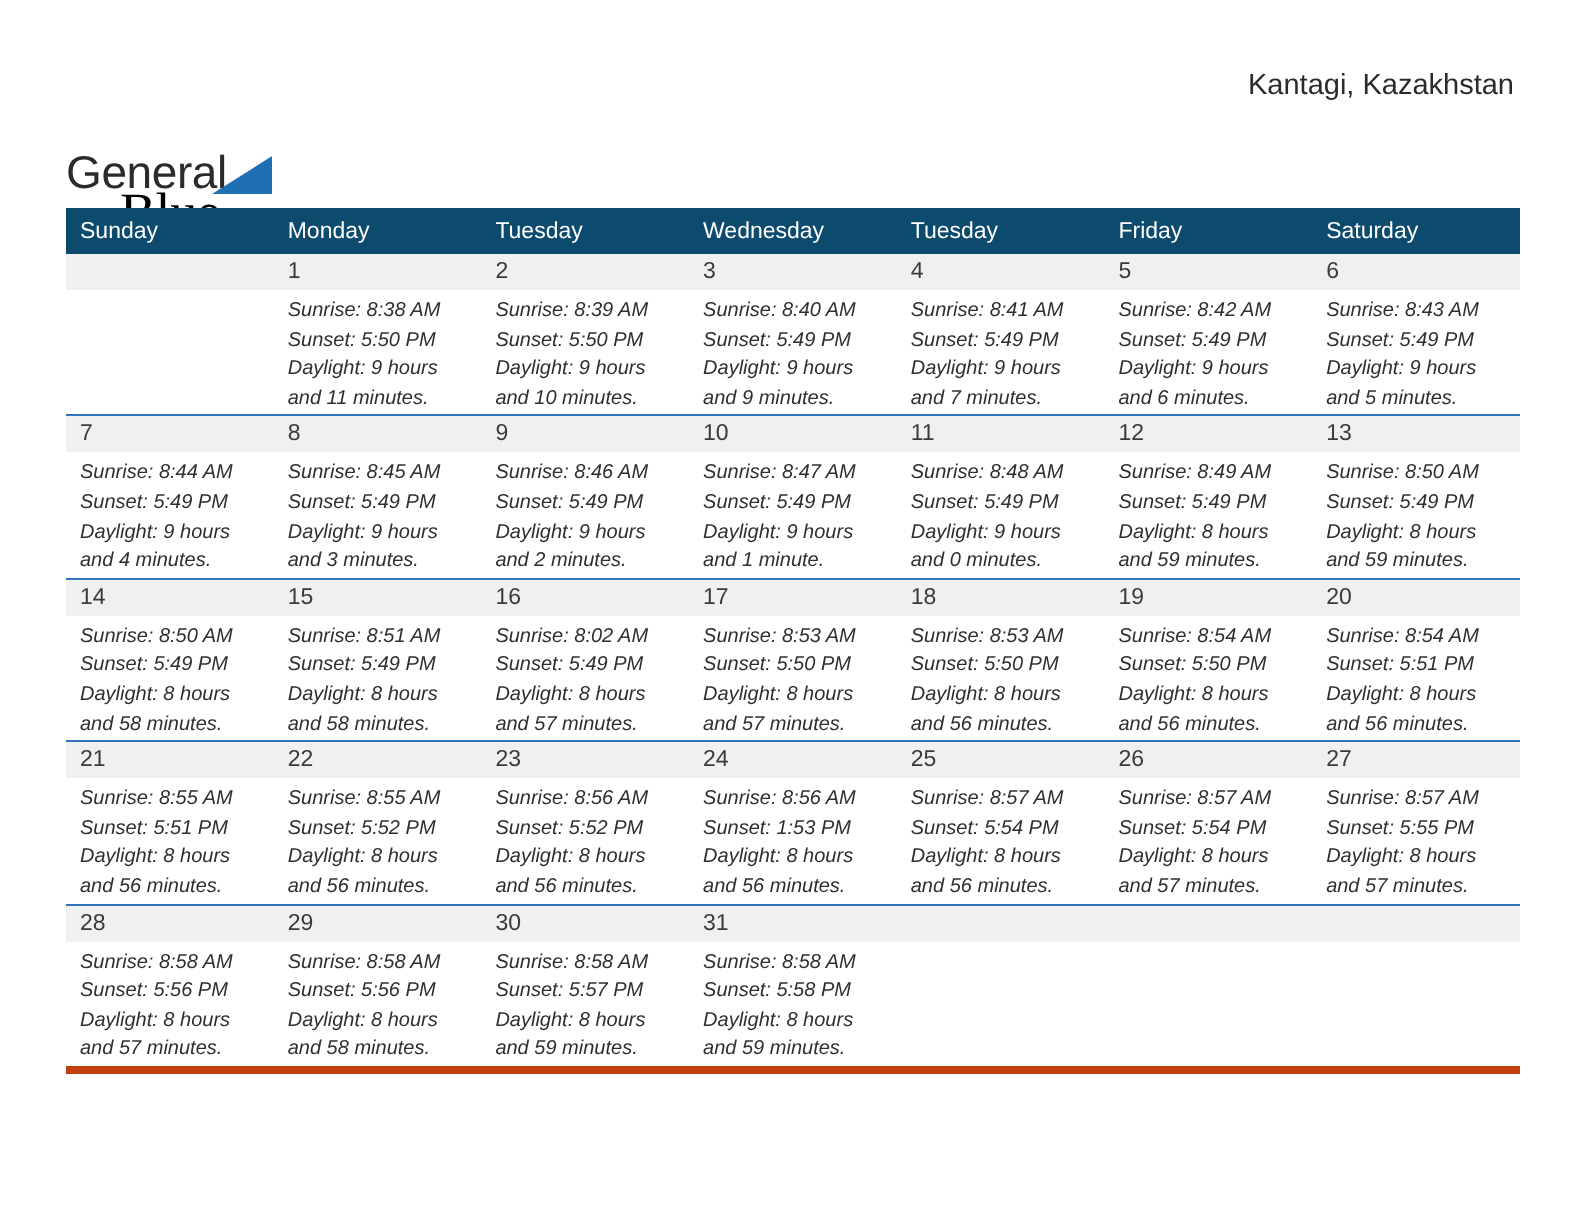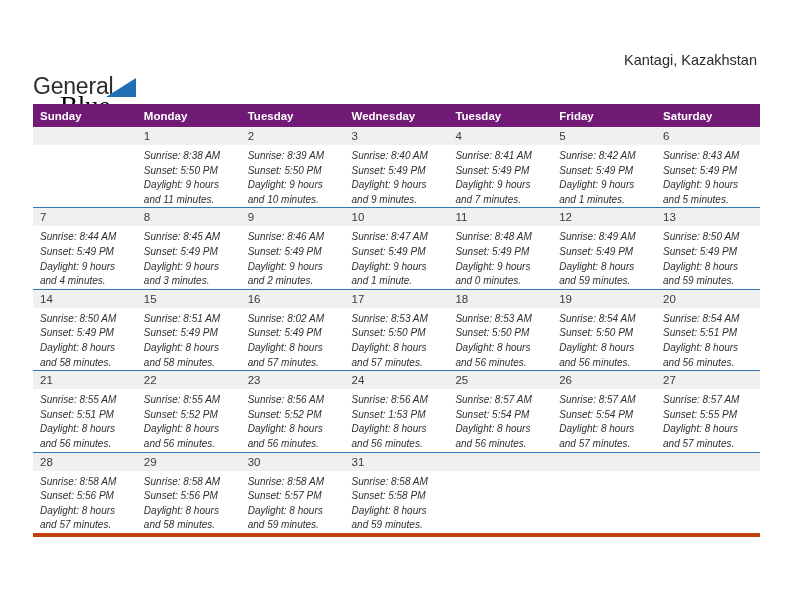--- a/index.html
+++ b/index.html
@@ -78,38 +78,38 @@
     font-size: 27px;
     color: #222222;
     line-height: 33px;
     font-weight: 400;
     white-space: nowrap;
   }
   .cal-subtitle {
     font-size: 14.5px;
     color: #2b2b2b;
     line-height: 20px;
-    margin-top: 22px;
+    margin-top: 5px;
     white-space: nowrap;
   }
 
   
   .cal {
     position: absolute;
     left: 33px;
     top: 104px;
     width: 727px;
     border-collapse: collapse;
     table-layout: fixed;
   }
   .cal th {
-    background: #701a75;
+    background: #0c4a6e;
     color: #ffffff;
     font-size: 11.5px;
-    font-weight: bold;
+    font-weight: normal;
     text-align: left;
     padding: 5px 0 5px 7px;
     height: 13px;
     border: none;
   }
   .cal td {
     vertical-align: top;
     padding: 0;
     border: none;
     border-bottom: 1px solid #3376b8;
@@ -216,21 +216,21 @@
               <div>Daylight: 9 hours</div>
               <div>and 7 minutes.</div>
             </div>
           </td>
           <td>
             <div class="daynum">5</div>
             <div class="cell-body">
               <div>Sunrise: 8:42 AM</div>
               <div>Sunset: 5:49 PM</div>
               <div>Daylight: 9 hours</div>
-              <div>and 1 minutes.</div>
+              <div>and 6 minutes.</div>
             </div>
           </td>
           <td>
             <div class="daynum">6</div>
             <div class="cell-body">
               <div>Sunrise: 8:43 AM</div>
               <div>Sunset: 5:49 PM</div>
               <div>Daylight: 9 hours</div>
               <div>and 5 minutes.</div>
             </div>

